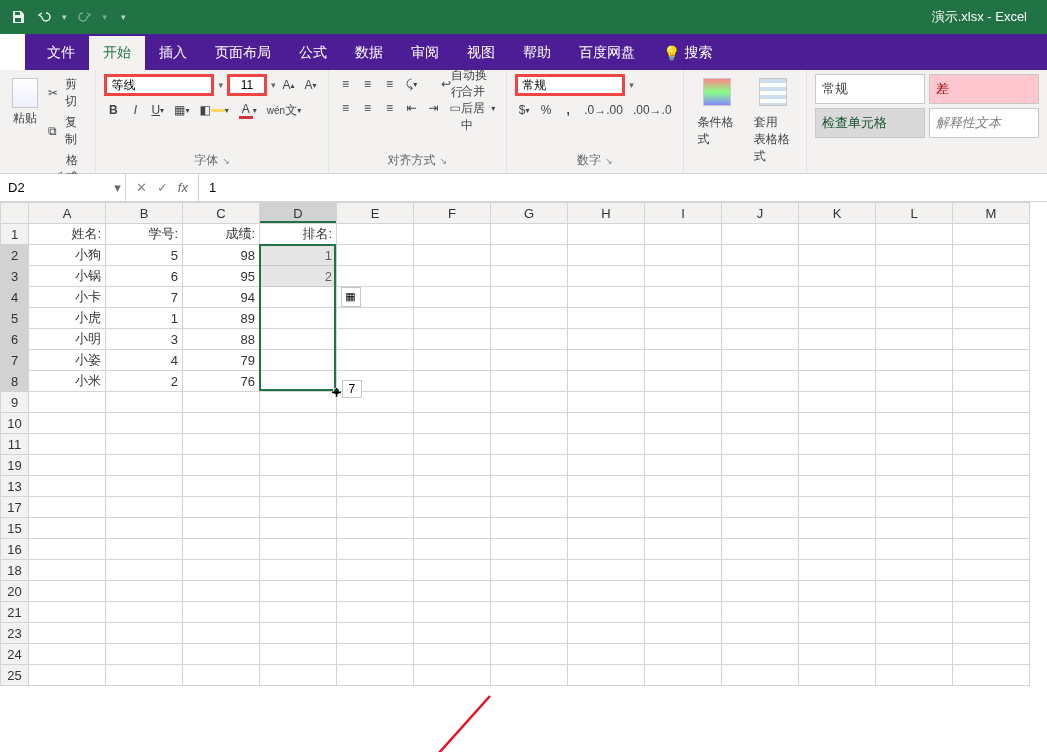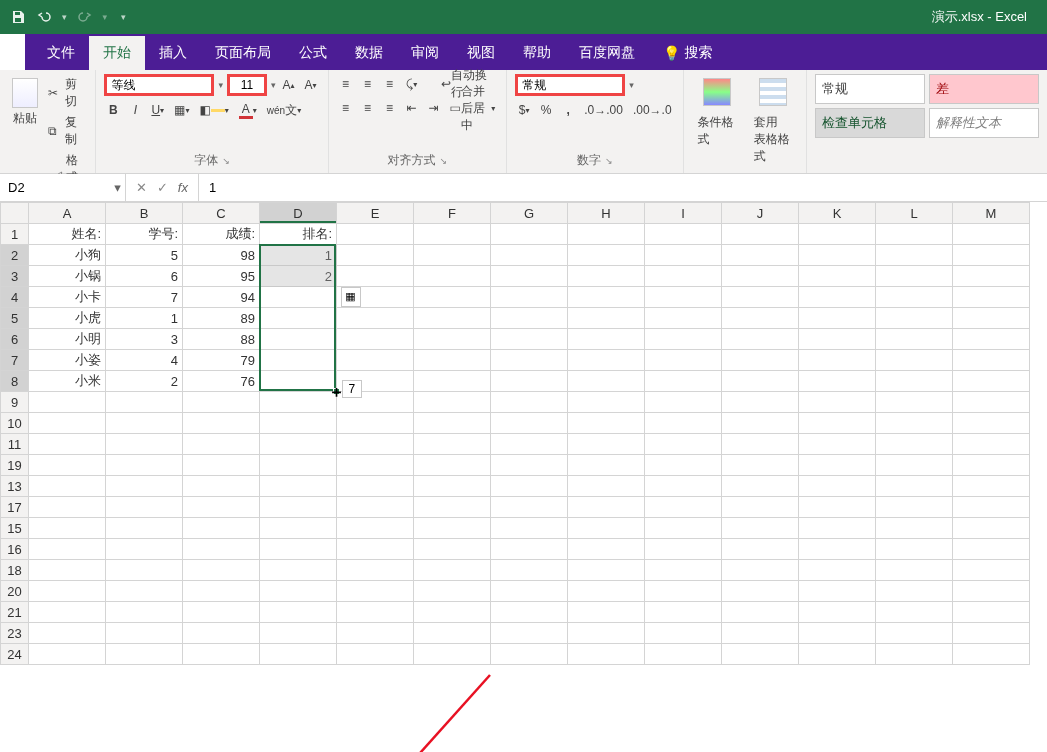--- a/index.html
+++ b/index.html
@@ -654,20 +654,36 @@
           <td class="cell-right"></td>
           <td class="cell-right"></td>
           <td class="cell-right"></td>
           <td class="cell-right"></td>
           <td class="cell-right"></td>
           <td class="cell-right"></td>
           <td class="cell-right"></td>
           <td class="cell-right"></td>
           <td class="cell-right"></td>
         </tr>
+        <tr>
+          <th class="rowhdr">25</th>
+          <td class="cell-right"></td>
+          <td class="cell-right"></td>
+          <td class="cell-right"></td>
+          <td class="cell-right"></td>
+          <td class="cell-right"></td>
+          <td class="cell-right"></td>
+          <td class="cell-right"></td>
+          <td class="cell-right"></td>
+          <td class="cell-right"></td>
+          <td class="cell-right"></td>
+          <td class="cell-right"></td>
+          <td class="cell-right"></td>
+          <td class="cell-right"></td>
+        </tr>
       </tbody>
     </table>
 
   <div class="sel-fill" id="sel-fill" style="left: 259.5px; top: 42.5px; width: 77px; height: 42px;"></div>
 
   <div class="sel-overlay" id="sel-overlay" style="left: 258.5px; top: 41.5px; width: 77px; height: 147px;"></div>
   <div class="fill-handle" id="fill-handle" style="left: 332.5px; top: 185.5px;"></div>
 
   <div class="autofill-popup" id="autofill-popup" style="left: 340.5px; top: 84.5px;">
     <span>▦</span>

